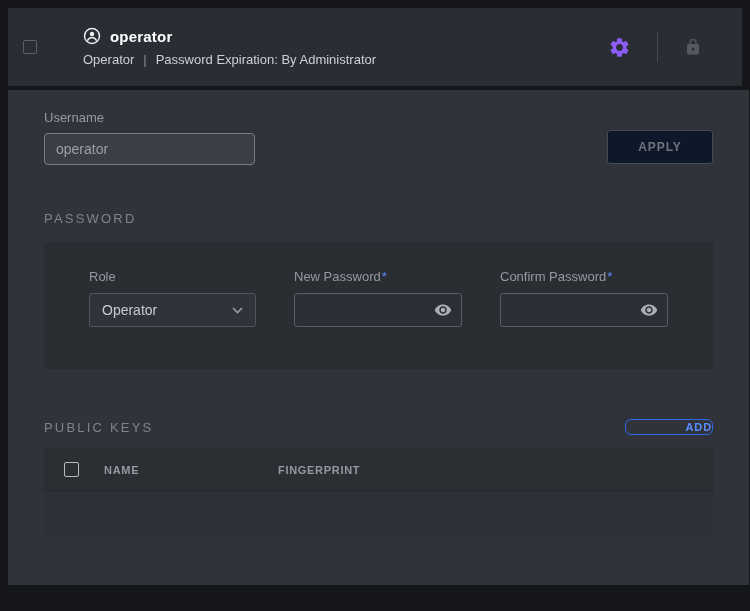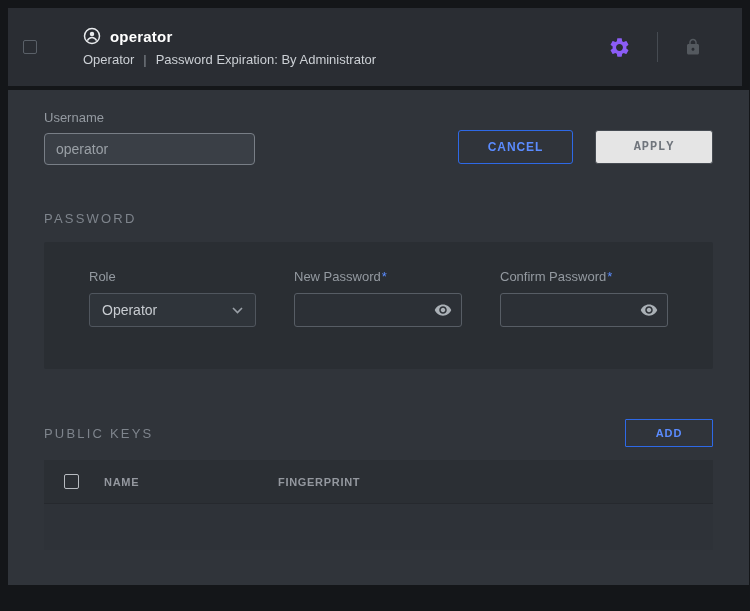--- a/index.html
+++ b/index.html
@@ -41,21 +41,21 @@
     background:#3a3f46; border:1px solid #787e86; border-radius:4px;
     color:#9aa0a6; font-size:14px; padding:0 11px;
     font-family:"Liberation Sans", sans-serif; outline:none;
   }
   .buttons { display:flex; gap:22px; padding-bottom:1px; }
   .btn {
     height:34px; border-radius:3px; font-size:12px; font-weight:bold;
     letter-spacing:0.9px; cursor:pointer; font-family:"Liberation Sans", sans-serif;
   }
   .btn-cancel { width:115px; background:transparent; border:1px solid #2e69e6; color:#5b8cff; }
-  .btn-apply  { width:118px; background:#e5e5e5; border:1px solid #464b52; color:#70757c;font-family:Liberation Mono, monospace; }
+  .btn-apply  { width:106px; background:#0f172a; border:1px solid #464b52; color:#70757c; }
 
   .section-title {
     margin-top:46px; font-size:13px; color:#7e848c; letter-spacing:2.2px; font-weight:normal;
   }
   .card {
     margin-top:16px; background:#2a2e33; border-radius:2px;
     padding:27px 45px 42px; display:flex; gap:36px;justify-content:space-between;
   }
   .fgroup .field-label { margin-bottom:9px; }
   .req { color:#5b8cff; margin-left:1px; }
@@ -69,23 +69,24 @@
     background:#2c3036; display:flex; align-items:center; padding-right:8px;
   }
   .pw-input {
     flex:1; min-width:0; height:100%; background:transparent; border:none; outline:none;
     color:#e6e8ea; font-size:14px; padding:0 10px; font-family:"Liberation Sans", sans-serif;
   }
   .eye-btn { background:none; border:none; cursor:pointer; display:flex; padding:1px; }
 
   .pk-row { margin-top:50px; display:flex; justify-content:space-between; align-items:center; }
   .btn-add {
-    width:88px; height:28px; background:transparent; border:1px solid #2e69e6; border-radius:1px;
+    width:88px; height:16px; background:transparent; border:1px solid #2e69e6; border-radius:6px;
     color:#5b8cff; font-size:11px; font-weight:bold; letter-spacing:0.9px; cursor:pointer;
     font-family:"Liberation Sans", sans-serif;
+    text-align:right;
   }
   .table { margin-top:13px; }
   .thead {
     display:flex; align-items:center; height:44px; background:#2b2f34;
     border-bottom:1px solid #26292e;
   }
   .tbody-row { height:46px; background:#2e3238; }
   .cell-check { padding-left:20px; width:60px; display:flex; align-items:center; }
   .t-checkbox {
     width:15px; height:15px; border:1px solid #b7bbc0; border-radius:2px;
@@ -133,21 +134,20 @@
 </div>
 
 <div class="panel">
 
   <div class="row-top">
     <div>
       <div class="field-label">Username</div>
       <input class="text-input" type="text" value="operator" style="">
     </div>
     <div class="buttons">
-      <button class="btn btn-cancel">CANCEL</button>
       <button class="btn btn-apply">APPLY</button>
     </div>
   </div>
 
   <div class="section-title">PASSWORD</div>
 
   <div class="card">
     <div class="fgroup">
       <div class="field-label">Role</div>
       <div class="select">

